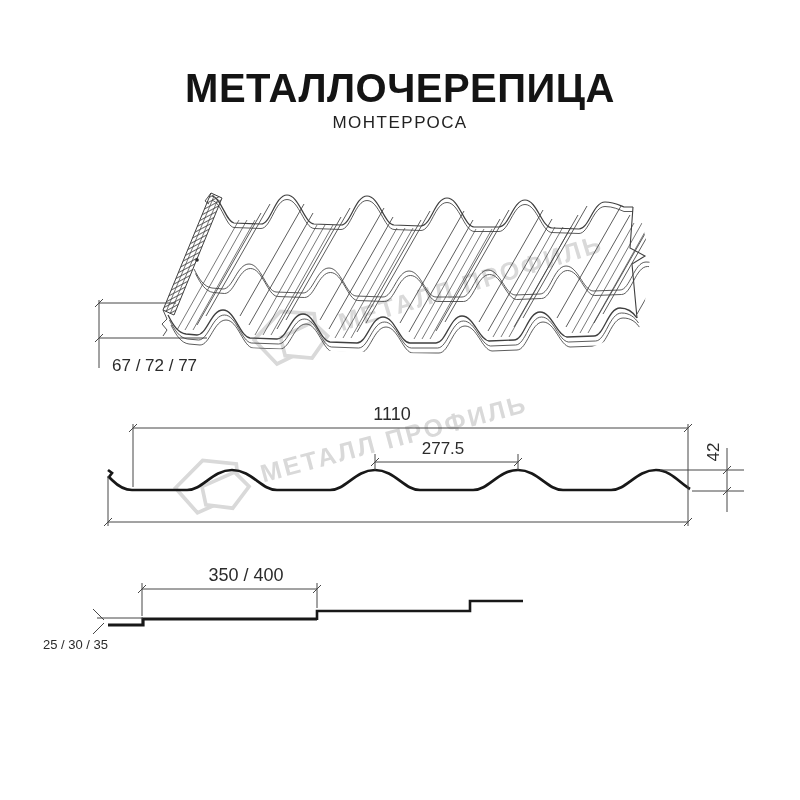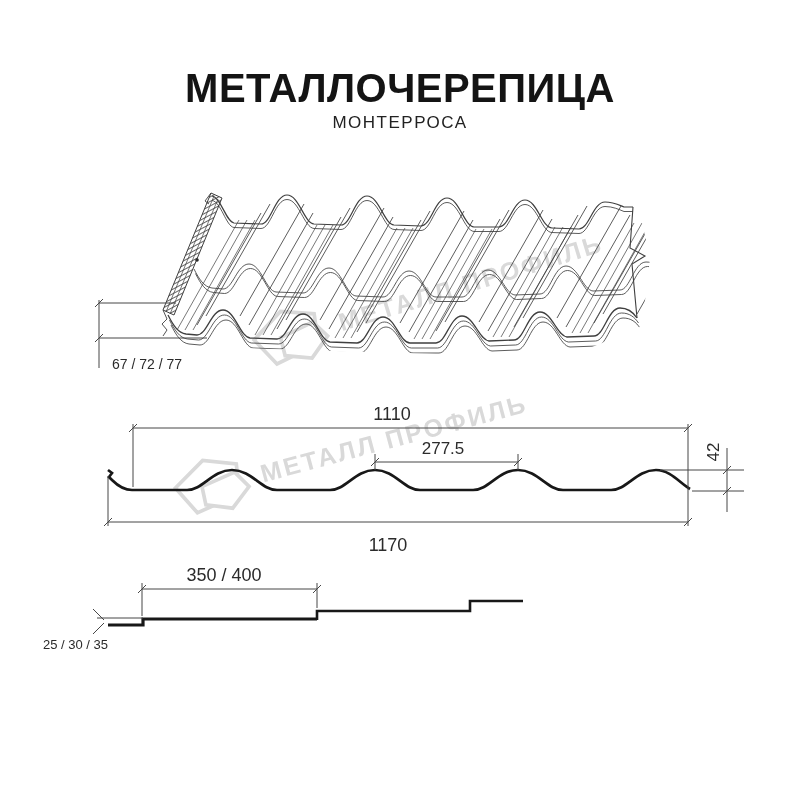--- a/index.html
+++ b/index.html
@@ -19,23 +19,23 @@
   
   #art{position:absolute;left:0;top:0;z-index:2;}
   
   .lbl{position:absolute;color:#2b2b2b;z-index:3;}
   .ctr{text-align:center;}
   #lbl-1110{left:312px;top:404px;width:160px;font-size:18px;}
   #lbl-2775{left:383px;top:439px;width:120px;font-size:17px;text-align:center;}
   #lbl-42{left:699px;top:437px;width:30px;height:30px;line-height:30px;text-align:center;
           font-size:17px;transform:rotate(-90deg);}
   #lbl-1170{left:308px;top:535px;width:160px;font-size:18px;}
-  #lbl-350400{left:136px;top:565px;width:176px;font-size:18px;}
+  #lbl-350400{left:158px;top:565px;width:176px;font-size:18px;}
   #lbl-253035{left:43px;top:637px;font-size:13px;}
-  #lbl-677277{left:112px;top:356px;font-size:14px;}
+  #lbl-677277{left:112px;top:356px;font-size:17px;}
 </style>
 </head>
 <body>
 
 <div id="canvas">
 
   <div id="title">МЕТАЛЛОЧЕРЕПИЦА</div>
   <div id="subtitle">МОНТЕРРОСА</div>
 
   <div class="wm" id="wm1">
@@ -145,18 +145,17 @@
         <path d="M138 593 L146 585 M313 593 L321 585"></path>
         <path d="M97 618 L143 618"></path>
         <path d="M93 609 L104 620 M93 634 L104 623"></path>
       </g>
     </g>
   </svg>
 
   <div class="lbl ctr" id="lbl-1110">1110</div>
   <div class="lbl ctr" id="lbl-2775">277.5</div>
   <div class="lbl" id="lbl-42">42</div>
-  <div class="lbl ctr" id="lbl-1170">1170</div>
   <div class="lbl ctr" id="lbl-350400">350 / 400</div>
   <div class="lbl" id="lbl-253035">25 / 30 / 35</div>
   <div class="lbl" id="lbl-677277">67 / 72 / 77</div>
 
 </div>
 
 </body></html>

